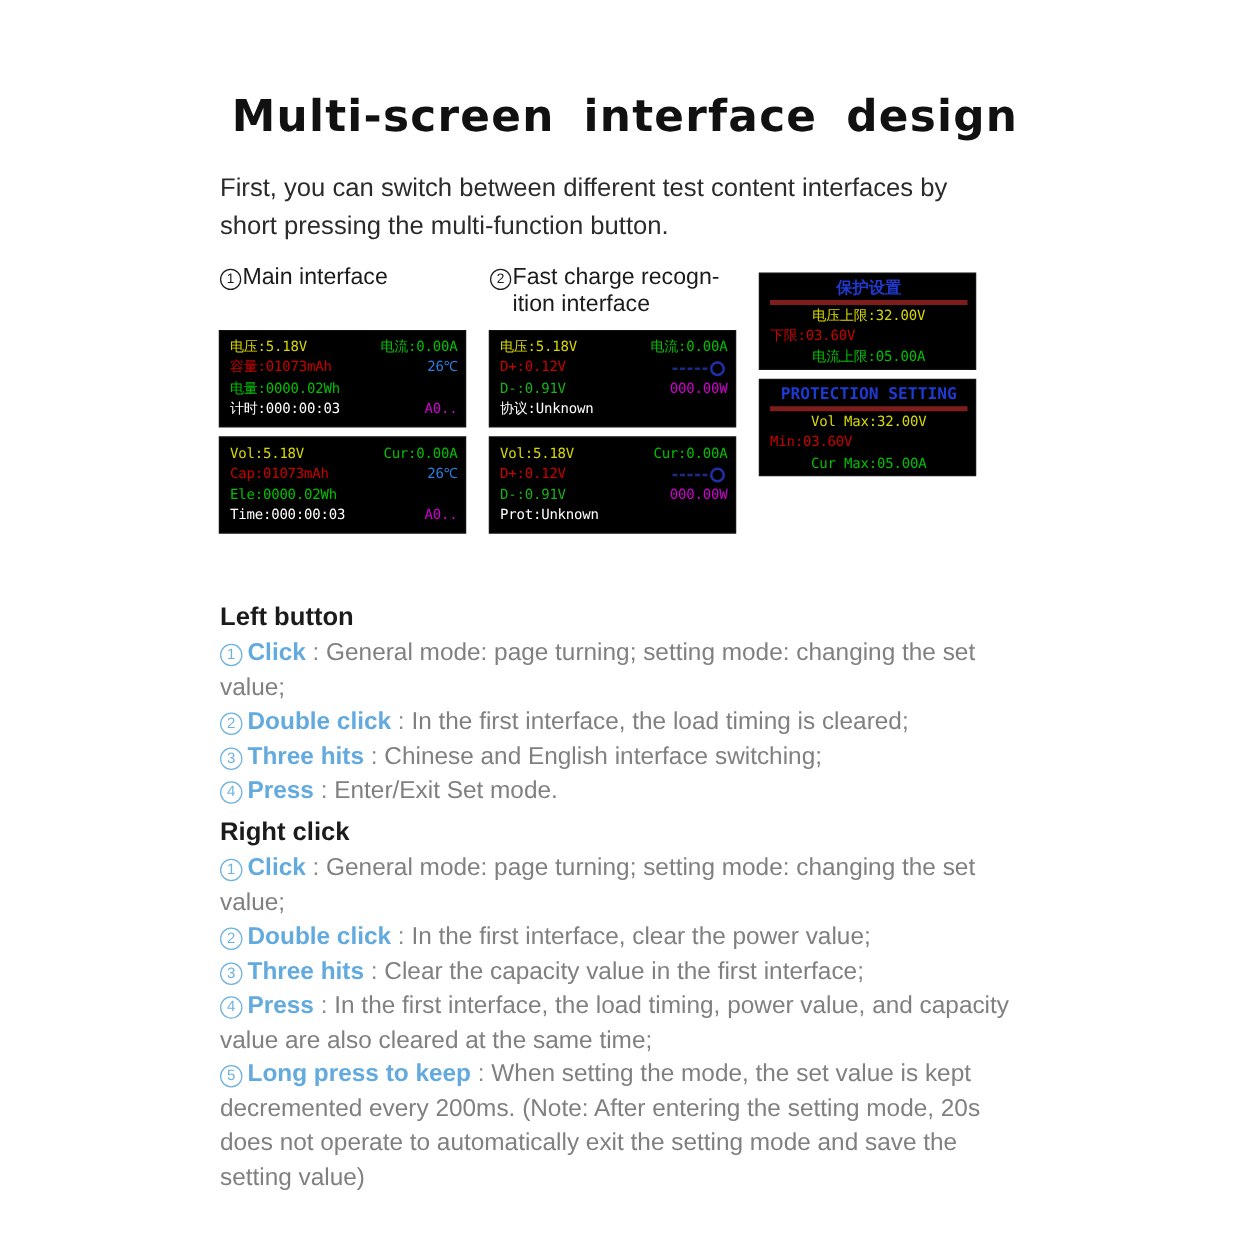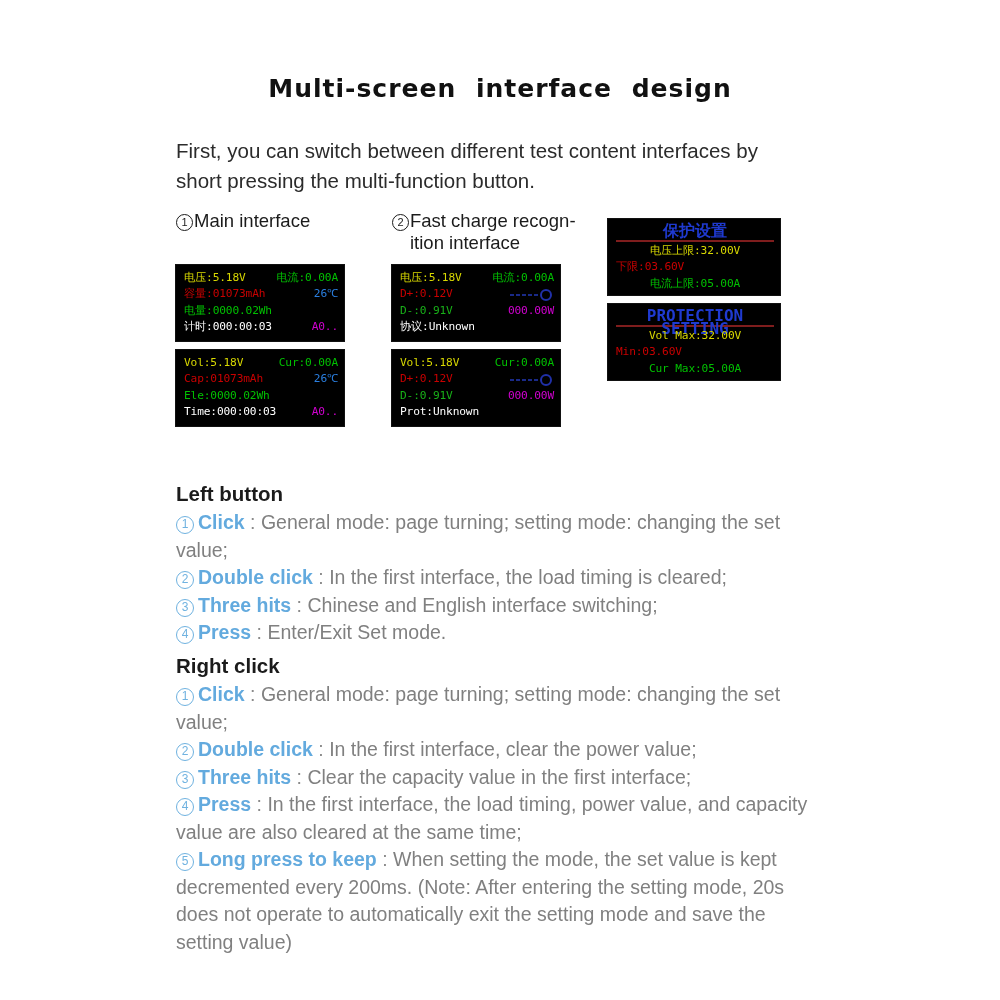--- a/index.html
+++ b/index.html
@@ -23,21 +23,21 @@
 
   
   .title {
     position: absolute;
     left: 0;
     top: 74px;
     width: 1000px;
     text-align: center;
     font-family: "DejaVu Sans", sans-serif;
     font-weight: bold;
-    font-size: 25px;
+    font-size: 35px;
     letter-spacing: 1px;
     color: #111111;
     word-spacing: 10px;
   }
 
   .intro {
     position: absolute;
     left: 176px;
     top: 136px;
     width: 620px;
@@ -79,21 +79,21 @@
     vertical-align: 1px;
     margin-right: 1px;
   }
   .col-head-ind {
     display: block;
     padding-left: 18px;
   }
 
   
   .lcd {
-    width: 168px;
+    width: 196px;
     height: 76px;
     background: #000000;
     margin-top: 9px;
     box-sizing: border-box;
     padding: 5px 6px 4px 8px;
     font-family: "DejaVu Sans Mono", monospace;
     font-size: 11.2px;
     line-height: 16.4px;
     letter-spacing: -0.15px;
     position: relative;
@@ -106,25 +106,25 @@
     height: 16.4px;
   }
   .lcd-row.center { justify-content: center; }
   .lcd-row.right { justify-content: flex-start; }
   .sp { flex: 1 1 auto; }
 
   .lcd-title {
     color: #1f3ad0;
     font-weight: bold;
     text-align: center;
-    border-bottom: 2px solid #7f1d1d;
+    border-bottom: 4px solid #7f1d1d;
     padding-bottom: 1px;
     margin-bottom: 1px;
     letter-spacing: 0px;
-    font-size: 16px;
+    font-size: 13px;
     height: 15px;
     line-height: 13px;
   }
 
   .dashline {
     display: inline-flex;
     align-items: center;
     gap: 2px;
     margin-right: 2px;
   }

